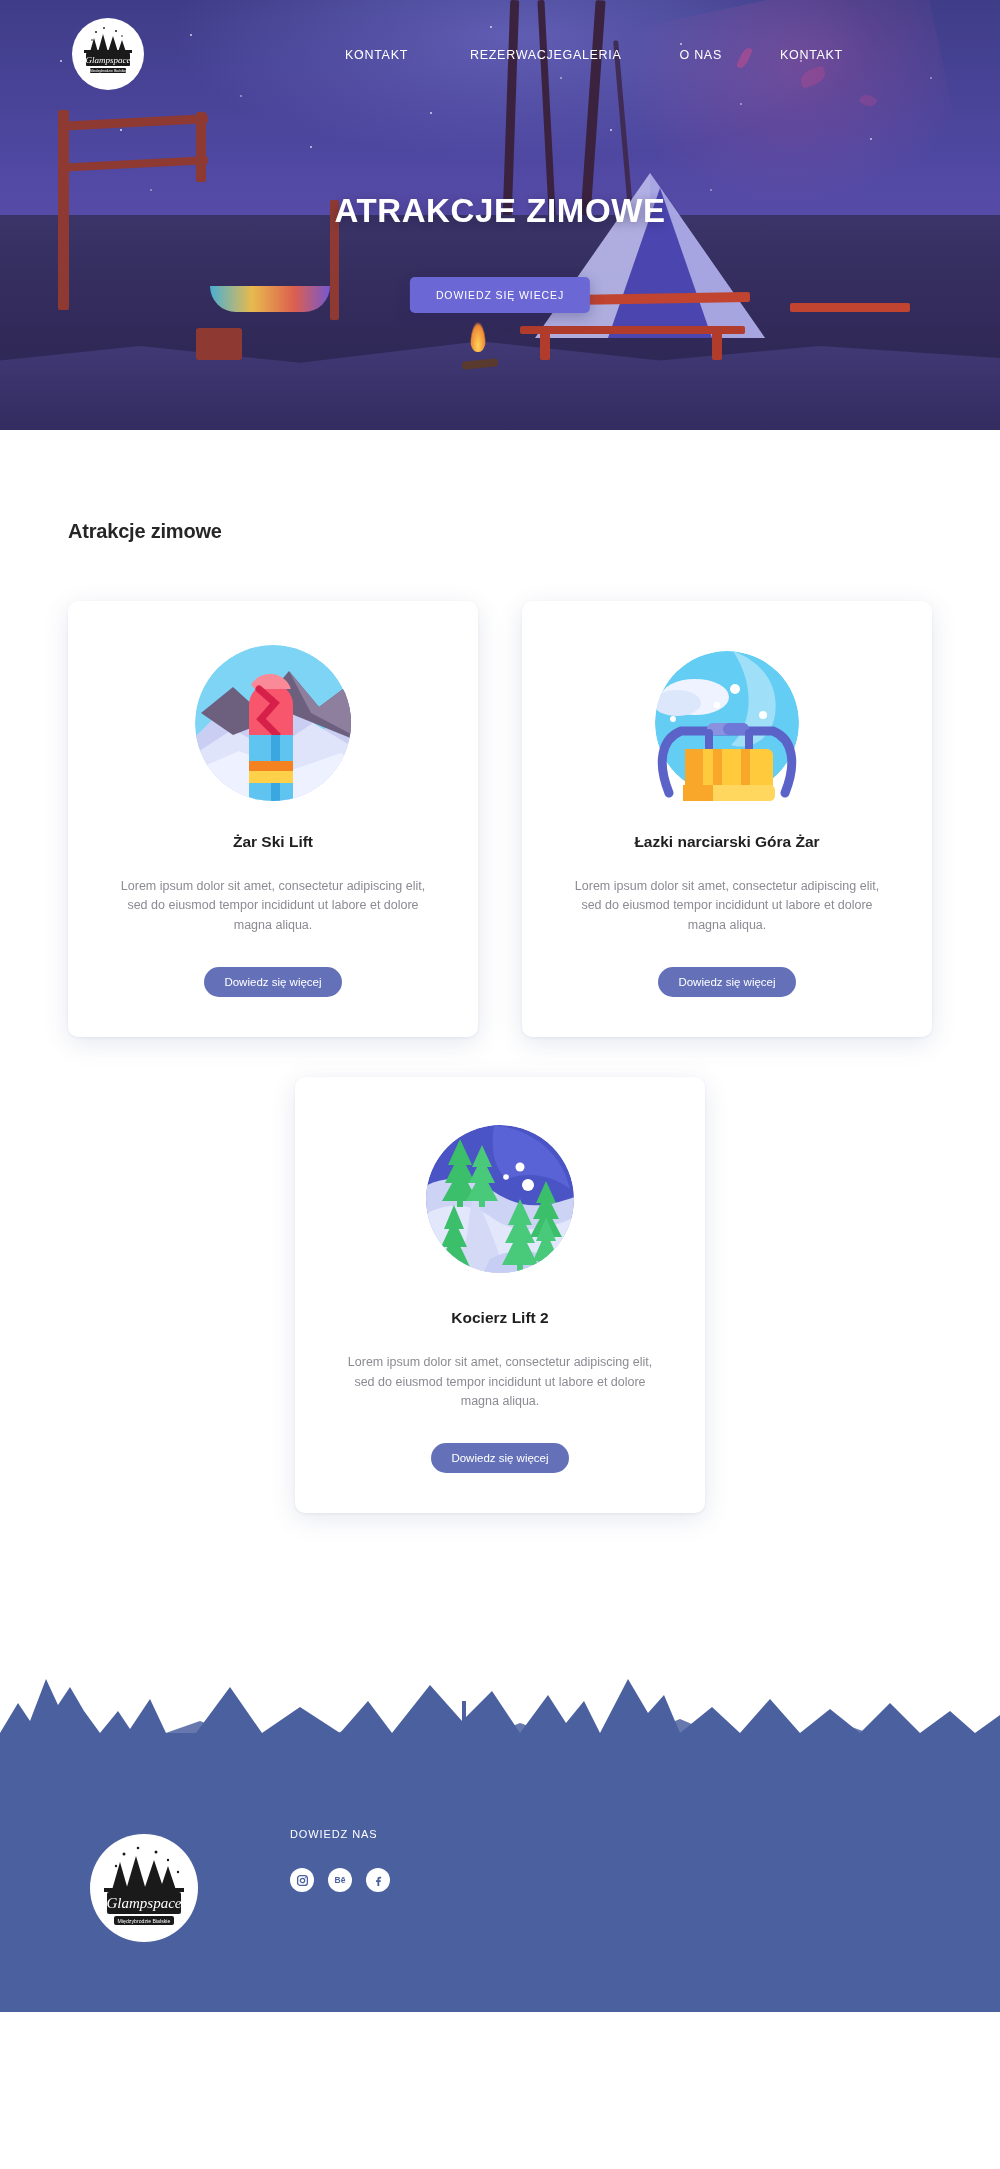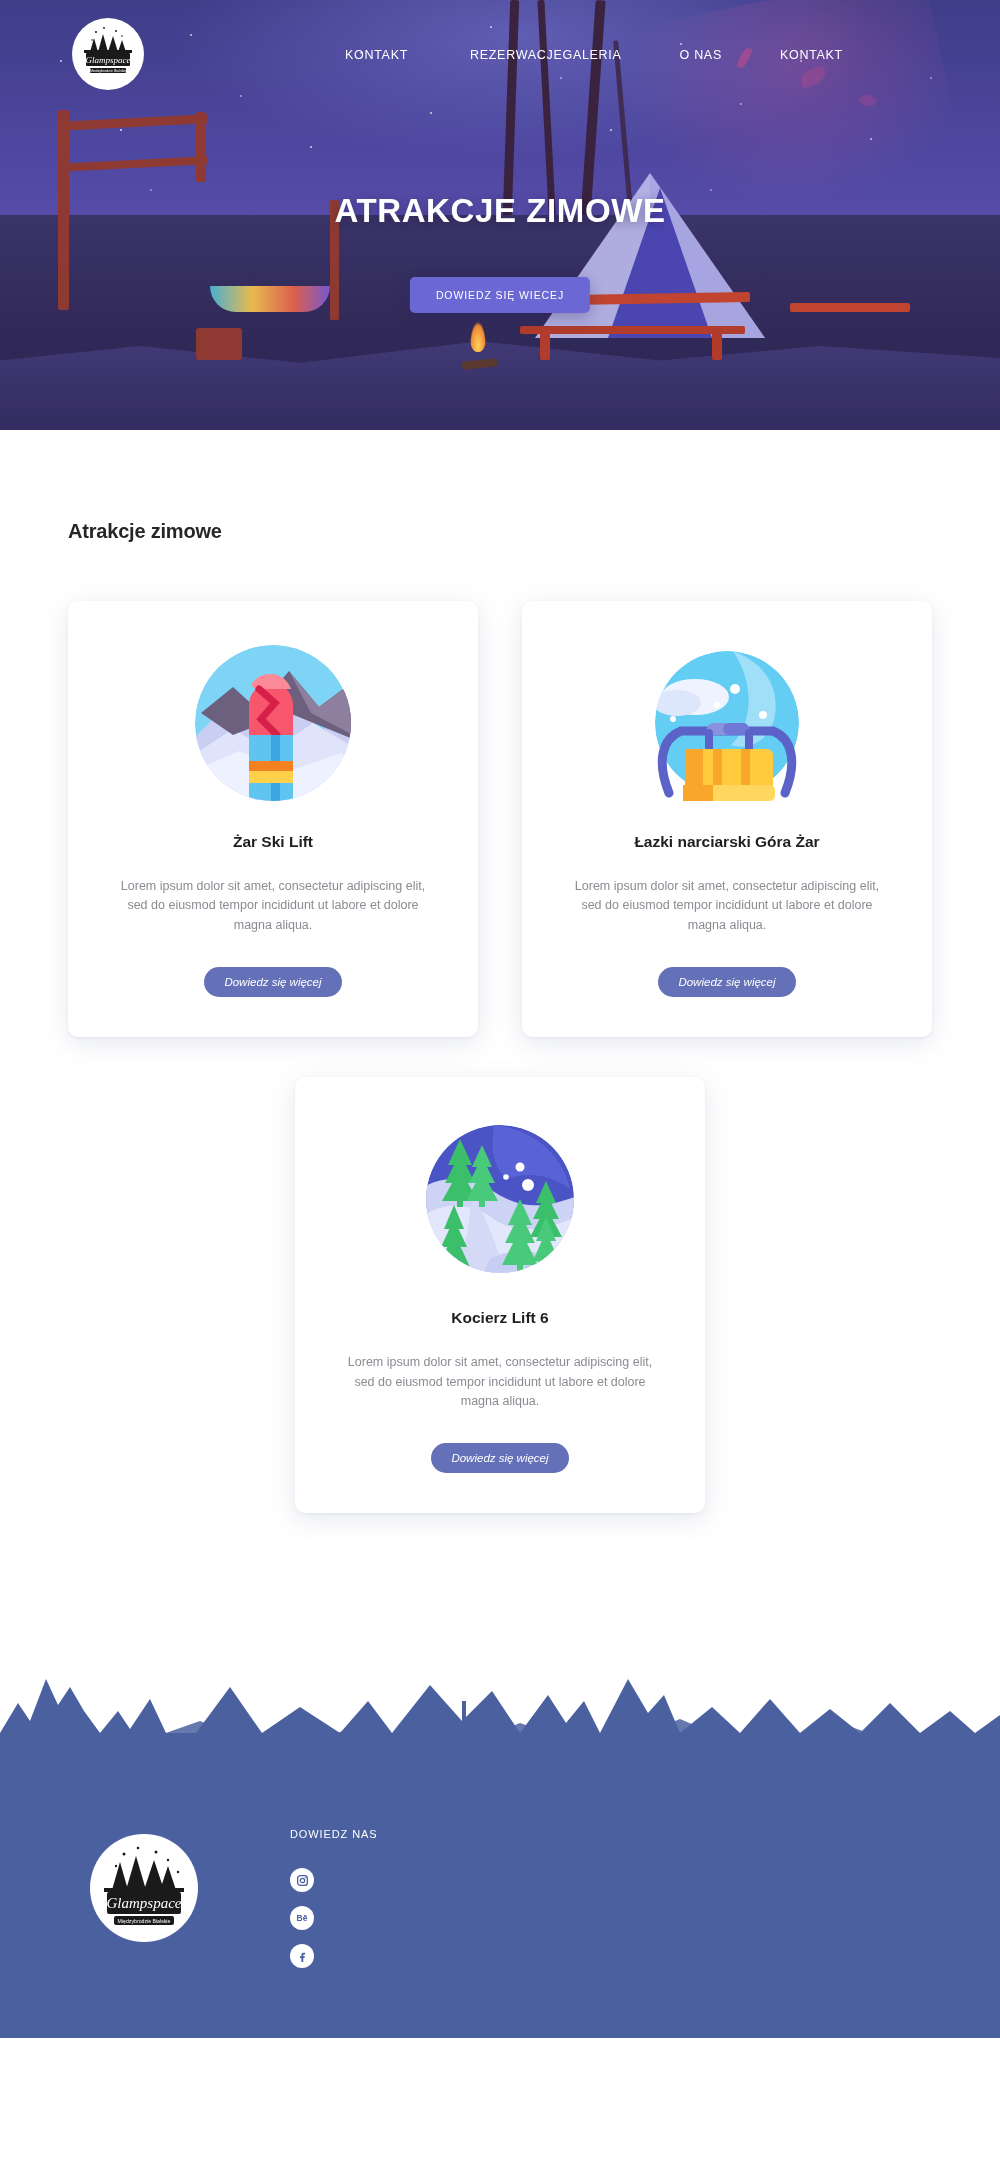--- a/index.html
+++ b/index.html
@@ -159,21 +159,21 @@
     font-size: 15.5px; font-weight: 700; color: #1f1f1f;
     text-align: center; margin: 16px 0 0;
   }
   .card-text {
     font-size: 12.5px; line-height: 1.55; color: #8b8b93;
     text-align: center; margin: 26px 0 0; max-width: 320px;
   }
   .card-btn {
     margin-top: 32px; background: #6471b8; color: #fff; border: none;
     font-family: inherit; font-size: 11.5px; padding: 9px 20px;
-    border-radius: 16px; cursor: pointer; font-style: italic;
+    border-radius: 16px; cursor: pointer;
   }
   .cards-row-single { display: flex; justify-content: center; margin-top: 40px; }
 
   
   .footer-wrap { position: relative; margin-top: 70px; }
   .mountains { display: block; width: 1000px; height: 195px; }
   .footer {
     background: #4b609f; padding: 6px 0 70px; position: relative; margin-top: -2px;
   }
   .footer-inner {
@@ -185,21 +185,21 @@
     margin-left: 22px; margin-top: 6px; overflow: hidden; flex: none;
   }
   .footer-col-contact { margin-left: 148px; }
   .footer-col-social { margin-left: 92px; }
   .footer-head {
     color: #fff; font-size: 11px; letter-spacing: .9px; margin-bottom: 28px;
   }
   .footer-line {
     color: #e9ecf6; font-size: 11.5px; line-height: 1.55; margin-bottom: 22px;
   }
-  .socials { display: flex; gap: 14px; flex-direction: column; }
+  .socials { display: flex; gap: 14px; }
   .social {
     width: 24px; height: 24px; border-radius: 50%; background: #fff;
     display: flex; align-items: center; justify-content: center;
     color: #4b609f; font-size: 10px; font-weight: 700; cursor: pointer;
   }
 </style>
 </head>
 <body>
 
 <div class="page">
@@ -425,21 +425,21 @@
               <polygon points="34,114 50,148 18,148"></polygon>
               <rect x="31" y="144" width="6" height="12"></rect>
             </g>
             <g fill="#49c97a">
               <polygon points="126,98 136,122 116,122"></polygon>
               <polygon points="126,112 139,142 113,142"></polygon>
               <polygon points="126,128 142,158 110,158"></polygon>
             </g>
           </g>
         </svg>
-        <h3 class="card-title">Kocierz Lift 6</h3>
+        <h3 class="card-title">Kocierz Lift 2</h3>
         <p class="card-text">Lorem ipsum dolor sit amet, consectetur adipiscing elit, sed do eiusmod tempor incididunt ut labore et dolore magna aliqua.</p>
         <button class="card-btn">Dowiedz się więcej</button>
       </article>
     </div>
   </section>
 
   <div class="footer-wrap">
     <svg class="mountains" viewBox="0 0 1000 195" preserveAspectRatio="none">
       <path fill="#4b609f" d="M0 150 L18 120 L30 138 L46 96 L58 122 L70 104 L84 128 L100 150 L118 128 L130 146 L150 116 L166 150
         L196 150 L230 104 L262 150 L300 124 L340 150 L368 118 L392 150

